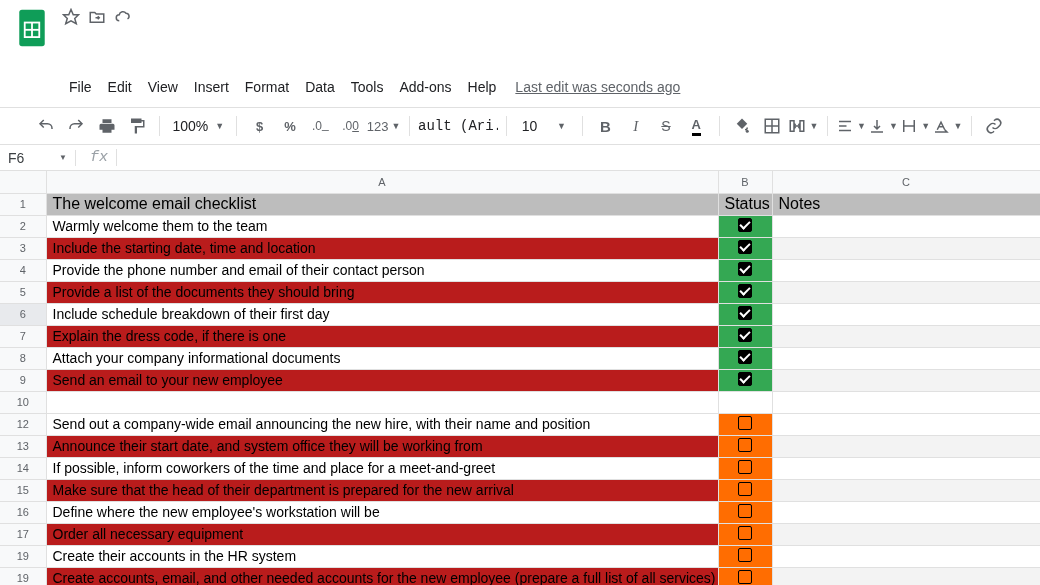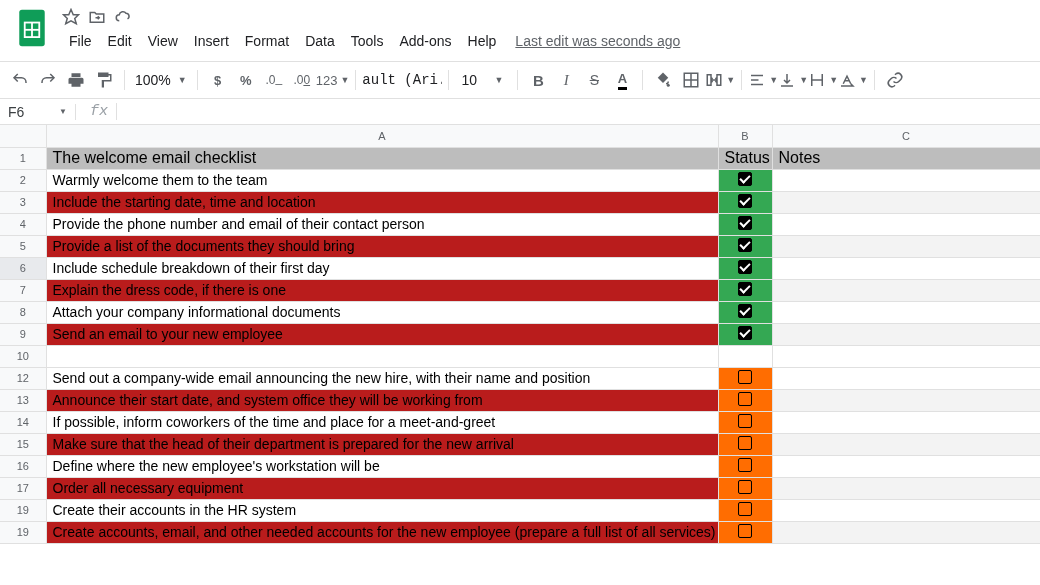--- a/index.html
+++ b/index.html
@@ -7,26 +7,26 @@
 
   
   .header { display: flex; align-items: flex-start; padding: 8px 12px 0 12px; }
   .logo { width: 40px; height: 40px; display: flex; align-items: center; justify-content: center; margin-right: 6px; }
   .logo-svg { width: 32px; height: 40px; }
   .title-area { display: flex; flex-direction: column; }
   .title-row { display: flex; align-items: center; gap: 8px; padding-left: 4px; }
   .doc-title { font-size: 18px; color: #202124; letter-spacing: 0; }
   .title-icon { color: #5f6368; font-size: 16px; cursor: pointer; display:flex; align-items:center; }
   .title-icon svg { width:18px; height:18px; }
-  .menubar { display: flex; gap: 2px; padding: 3px 0 0 4px; align-items: center; }
+  .menubar { display: flex; gap: 2px; padding: 3px 0 0 4px; align-items: center; margin-top: 46px; }
   .menu-item { font-size: 14px; color: #202124; padding: 4px 7px; cursor: pointer; border-radius: 3px; }
   .last-edit { font-size: 14px; color: #5f6368; text-decoration: underline; margin-left: 10px; cursor: pointer; }
 
   
-  .toolbar { border-top: 1px solid #e0e0e0; border-bottom: 1px solid #e0e0e0; margin-top: 8px; display: flex; align-items: center; padding: 3px 6px; gap: 0; height: 38px; }
+  .toolbar { border-top: 1px solid #e0e0e0; border-bottom: 1px solid #e0e0e0; margin-top: 8px; display: flex; align-items: center; padding: 3px 32px; gap: 0; height: 38px; justify-content: space-between; }
   .tb-btn { min-width: 28px; height: 28px; display: flex; align-items: center; justify-content: center; color: #5f6368; cursor: pointer; border-radius: 3px; position: relative; font-size: 13px; }
   .tb-sep { width: 1px; height: 20px; background: #e0e0e0; margin: 0 6px; }
   .tb-btn svg { width: 18px; height: 18px; }
   .tb-zoom { font-size: 14px; color: #202124; padding: 0 4px; display:flex; align-items:center; gap:4px; }
   .tb-font { font-size: 14px; color: #202124; width: 80px; padding-left:4px; white-space:nowrap; overflow:hidden;font-family:Liberation Mono, monospace; }
   .tb-fontsize { font-size: 14px; color: #202124; width: 28px; text-align:center; }
   .caret { font-size: 9px; margin-left: 3px; color: #5f6368; }
   .color-underline { border-bottom: 3px solid #000; padding-bottom: 1px; font-weight:bold; }
 
   

